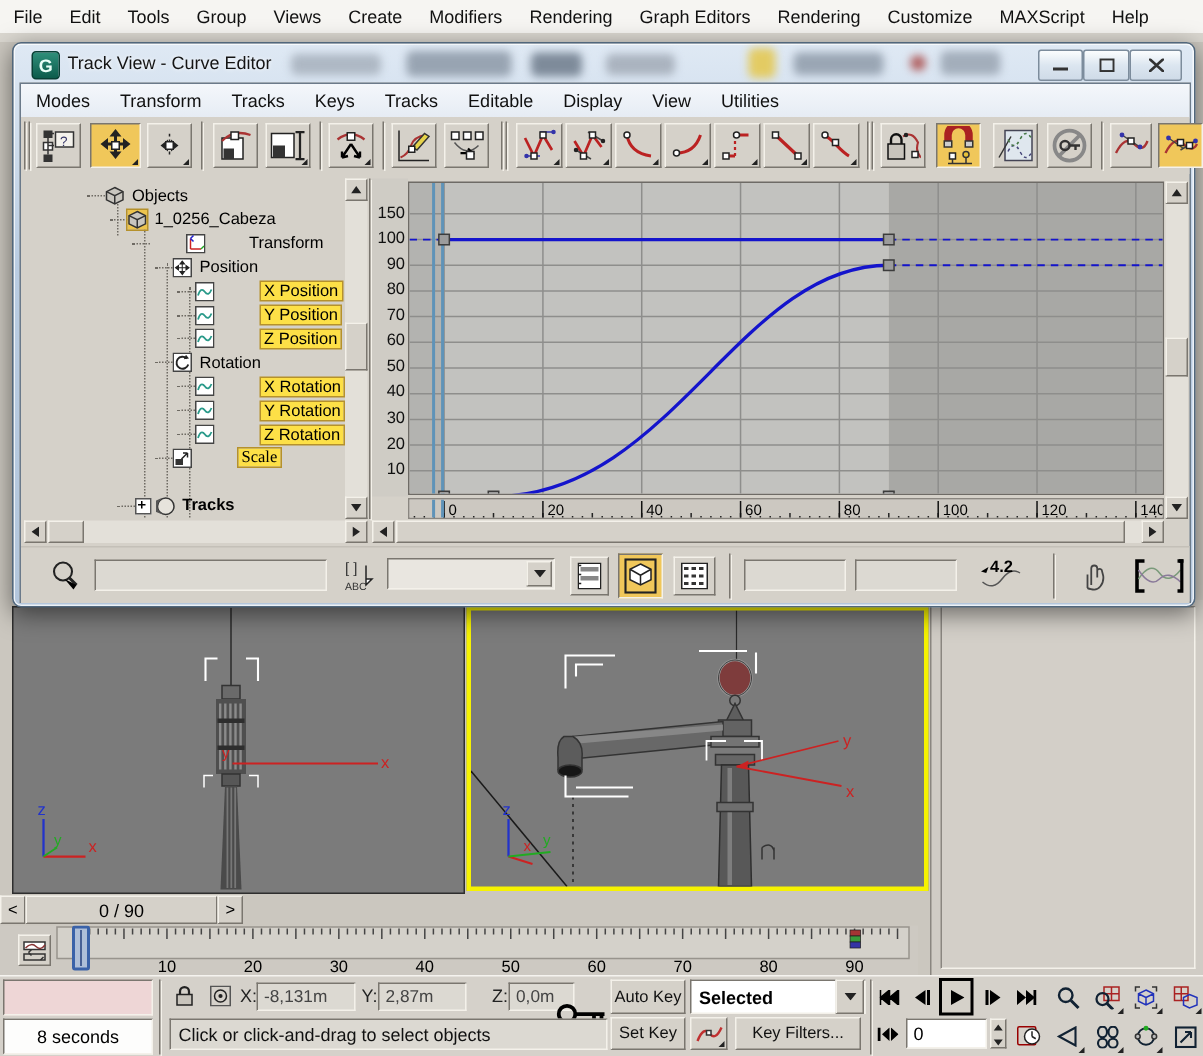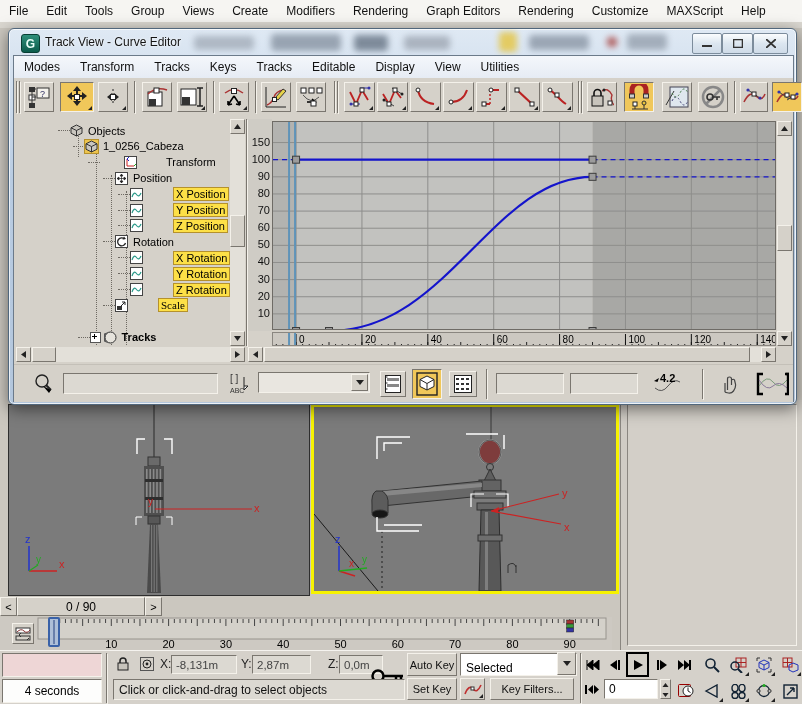--- a/index.html
+++ b/index.html
@@ -44,21 +44,21 @@
   .time-box{left:2px;top:28px;width:100px;height:24px;background:#fdfdfc;
     border:1px solid;border-color:#7a766f #f4f1ea #f4f1ea #7a766f;
     display:flex;align-items:center;justify-content:center;font-size:12px;}
   .coordlabel{position:absolute;top:6px;font-size:12px;color:#222;}
   .coordfield{position:absolute;top:4px;height:17px;font-size:11.5px;color:#444;
     display:flex;align-items:center;padding-left:4px;overflow:hidden;white-space:nowrap;}
   .prompt{left:113px;top:28px;width:292px;height:21px;display:flex;align-items:center;
     padding-left:5px;font-size:12px;color:#111;white-space:nowrap;overflow:hidden;}
   .sb-btn{font-size:11px;color:#111;}
   .combo{left:460px;top:2px;width:117px;height:23px;background:#fff;
-    border:1px solid;border-color:#7a766f #f4f1ea #f4f1ea #7a766f;display:flex;align-items:flex-end;}
+    border:1px solid;border-color:#7a766f #f4f1ea #f4f1ea #7a766f;display:flex;align-items:center;font-weight:bold;}
   .combo .txt{flex:1;padding-left:5px;font-size:12px;}
   .combo .arrow{width:17px;height:100%;display:flex;align-items:center;justify-content:center;}
   
   .tv-window{position:absolute;left:8px;top:28px;width:787px;height:375px;z-index:10;
     border-radius:6px;background:linear-gradient(#dfe9f4,#b9cce2 40%,#b3c6dc);
     border:1px solid #51677c;box-shadow:0 4px 16px rgba(0,0,0,.5), inset 0 0 0 1px rgba(255,255,255,.75);}
   .tv-titlebar{position:absolute;left:0;top:0;width:100%;height:26px;overflow:hidden;border-radius:6px 6px 0 0;}
   .blob{position:absolute;filter:blur(3px);border-radius:4px;}
   .tv-title-icon{position:absolute;left:12px;top:5px;width:17px;height:17px;border-radius:3px;
     background:linear-gradient(#2f8f7a,#0c5c4c);border:1px solid #083f34;
@@ -305,21 +305,21 @@
         <rect x="1" y="1" width="14" height="5" fill="#fff" stroke="#333"></rect>
         <path d="M2,5 Q6,1 9,4 T15,3" stroke="#883333" fill="none"></path>
         <rect x="1" y="9" width="14" height="4" fill="#d5d1c9" stroke="#333"></rect>
         <path d="M4,8 l2,-2 M4,8 l2,2 M12,13 l2,-2" stroke="#333" fill="none"></path>
       </svg>
     </div>
   </div>
 
   <div class="statusbar">
     <div class="abs mini-listener"></div>
-    <div class="abs time-box">4 seconds</div>
+    <div class="abs time-box">8 seconds</div>
     <div class="abs groove" style="left:106px;top:2px;width:1px;height:50px;"></div>
 
     <div class="abs btn" style="left:114px;top:3px;width:18px;height:20px;">
       <svg width="12" height="14">
         <rect x="1" y="6" width="10" height="7" fill="#c8c4bc" stroke="#222"></rect>
         <path d="M3,6 V4 a3,3 0 0 1 6,0 V6" fill="none" stroke="#222" stroke-width="1.5"></path>
       </svg>
     </div>
     <div class="abs btn" style="left:138px;top:3px;width:18px;height:20px;">
       <svg width="14" height="14">

